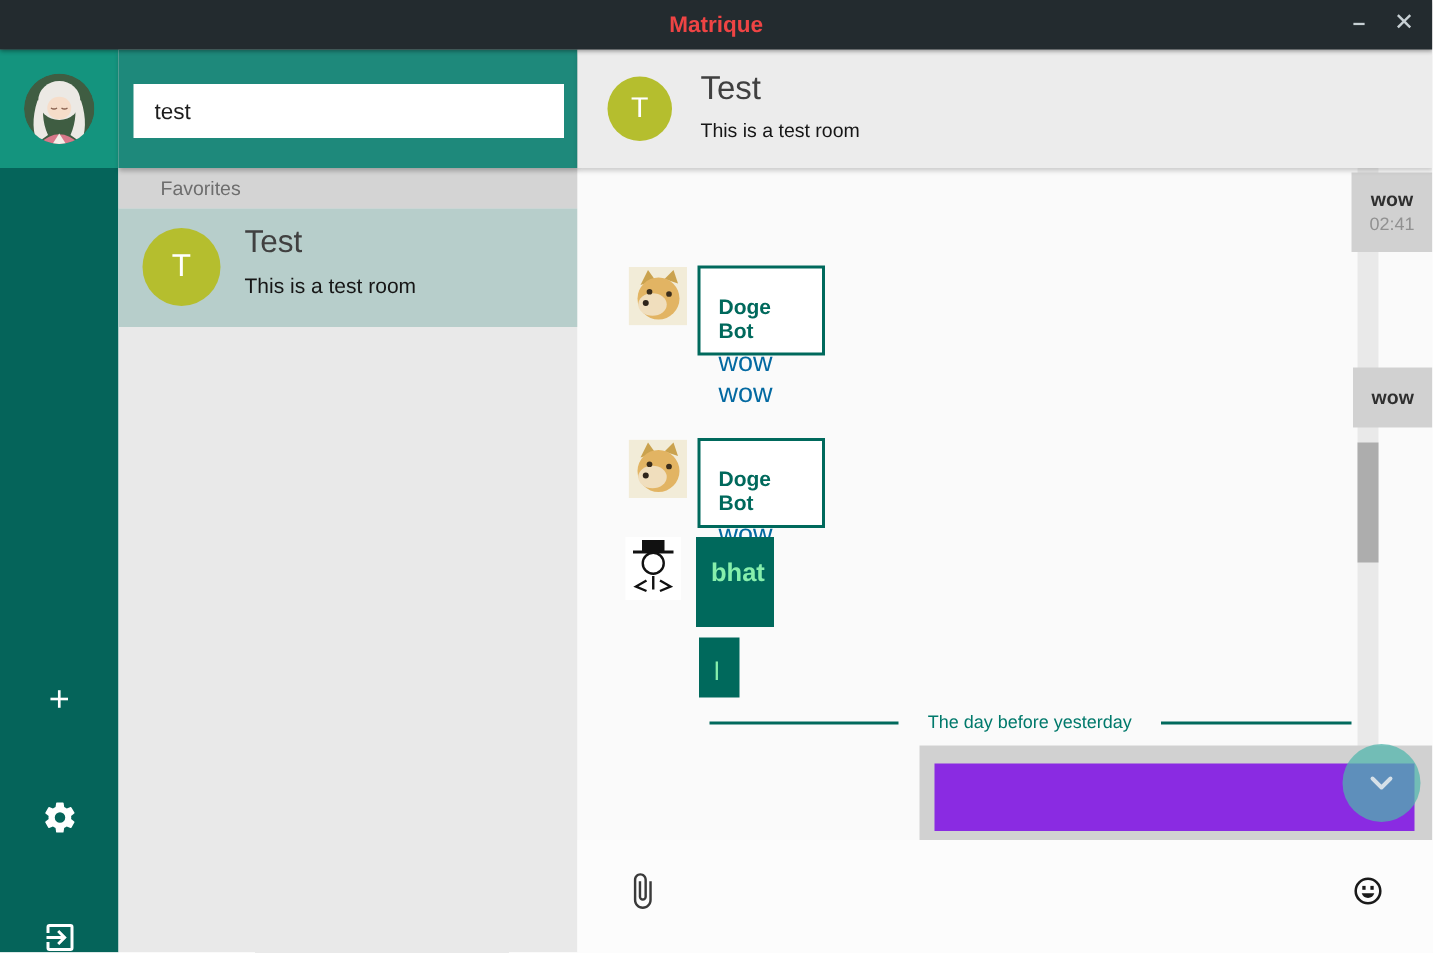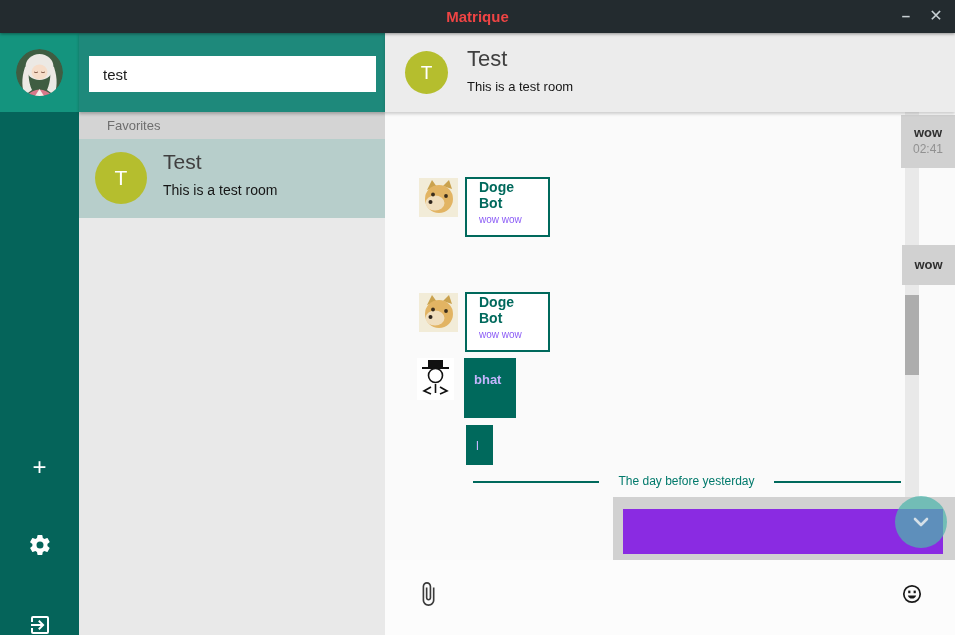--- a/index.html
+++ b/index.html
@@ -53,24 +53,24 @@
 
   .chat-body { position: absolute; left: 0; top: 79px; width: 518px; height: 448px; background: #fafafa; margin-left: 16px; }
   .scroll-track { position: absolute; right: 0; top: 0; width: 14px; height: 448px; background: #e9e9e9; }
   .scroll-thumb { position: absolute; right: 0; top: 183px; width: 14px; height: 80px; background: #adadad; }
 
   .bubble { position: absolute; }
   .bubble-out { background: #d1d1d1; color: #2f2f2f; text-align: center; }
   .bubble-out .txt { font-weight: bold; font-size: 13px; }
   .bubble-out .time { font-size: 12px; color: #919191; margin-top: 2px; }
   .msg-avatar { position: absolute; overflow: hidden; }
-  .bubble-bot { background: #fff; border: 2px solid #00695c; padding: 0 12px; }
+  .bubble-bot { background: #fff; border: 2px solid #00695c; padding: 17px 12px; }
   .bot-name { color: #00695c; font-weight: bold; font-size: 14px; }
-  .bot-text { color: #8b5cf6; font-size: 10px; margin-top: 3px; }
-  .bubble-teal { background: #00695c; color: #c4b5fd; font-size: 13px; font-weight: bold; }
+  .bot-text { color: #0369a1; font-size: 18px; margin-top: 3px; }
+  .bubble-teal { background: #00695c; color: #86efac; font-size: 17px; font-weight: bold; }
 
   .divider-line { position: absolute; height: 2px; background: #00695c; }
   .divider-text { position: absolute; text-align: center; font-size: 12px; color: #00796b; }
 
   .bubble-img { background: #d1d1d1; }
   .img-content { position: absolute; left: 10px; top: 12px; width: 320px; height: 45px; background: #8a2be2; cursor: pointer; }
 
   .fab { position: absolute; left: 494px; top: 384px; width: 52px; height: 52px; border-radius: 50%;
     background: rgba(77,182,172,0.72); cursor: pointer; display: flex; align-items: center; justify-content: center; }
 

